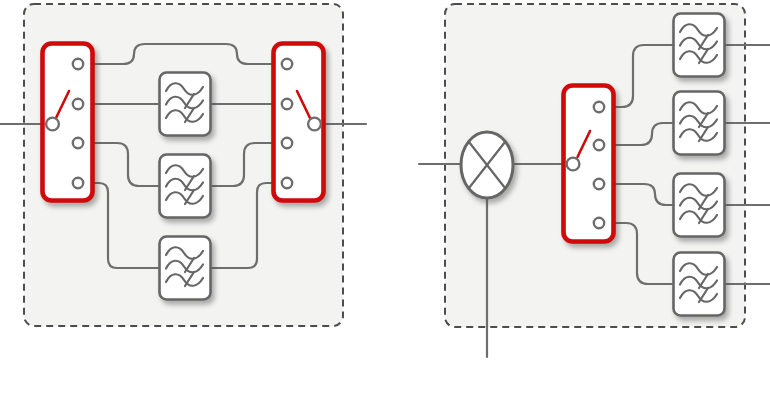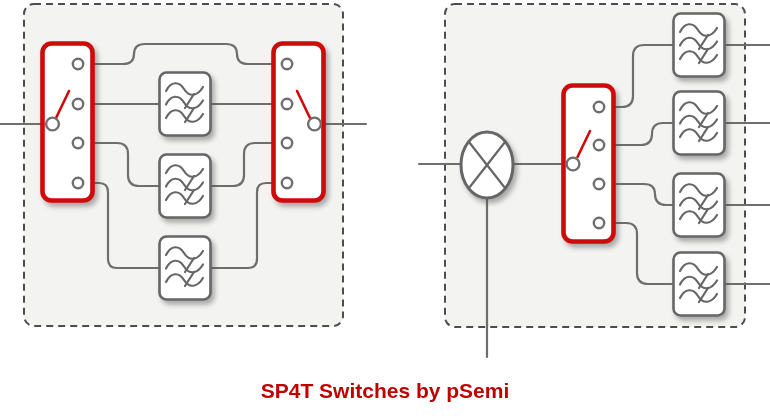--- a/index.html
+++ b/index.html
@@ -119,14 +119,13 @@
         <path class="arm" d="M577.5 157 L590 131"></path>
         <circle cx="573" cy="164" r="6.4" class="port"></circle>
         <circle cx="599" cy="107" r="5.2" class="port"></circle>
         <circle cx="599" cy="145" r="5.2" class="port"></circle>
         <circle cx="599" cy="184" r="5.2" class="port"></circle>
         <circle cx="599" cy="223" r="5.2" class="port"></circle>
       </g>
     </g>
   </svg>
 
-  <div class="caption">SP4T Switches by pSemi</div>
 </div>
 
 </body></html>

